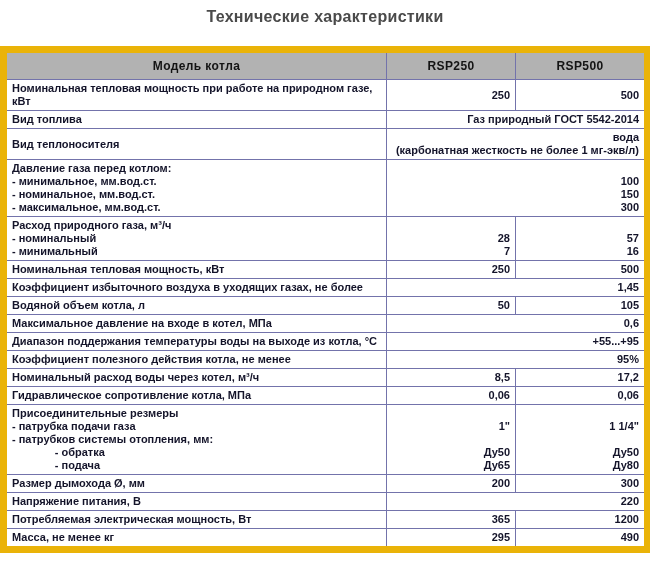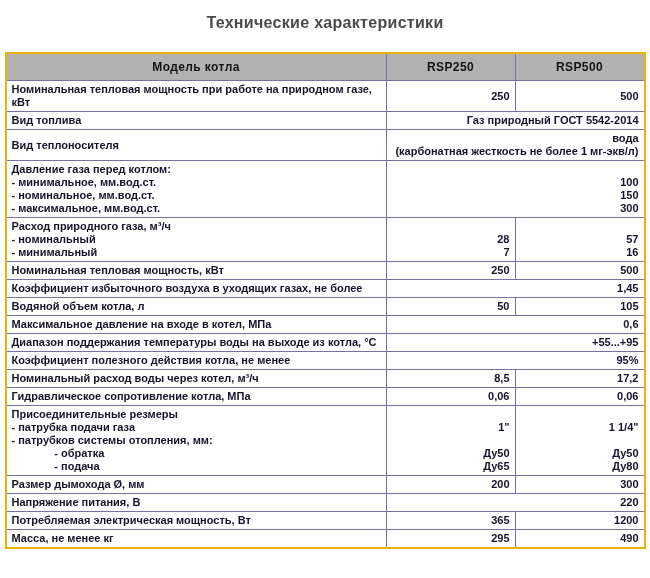--- a/index.html
+++ b/index.html
@@ -7,33 +7,33 @@
     padding: 0;
     background: #ffffff;
   }
   body {
     width: 650px;
     height: 578px;
     font-family: "Liberation Sans", sans-serif;
     overflow: hidden;
   }
   .page-title {
-    padding-top: 14px;
+    padding-top: 8px;
     text-align: center;
     font-size: 16px;
     font-weight: bold;
     color: #4a4a4a;
     letter-spacing: 0.3px;
   }
   table.spec-table {
     border-collapse: collapse;
     table-layout: fixed;
     width: 634px;
     margin: 20px auto 0 auto;
-    border: 2px solid #eab308;
+    border: 7px solid #eab308;
   }
   table.spec-table th,
   table.spec-table td {
     border: 1px solid #7373ab;
   }
   table.spec-table th {
     background: #b2b2b2;
     color: #141414;
     font-size: 12px;
     font-weight: bold;

